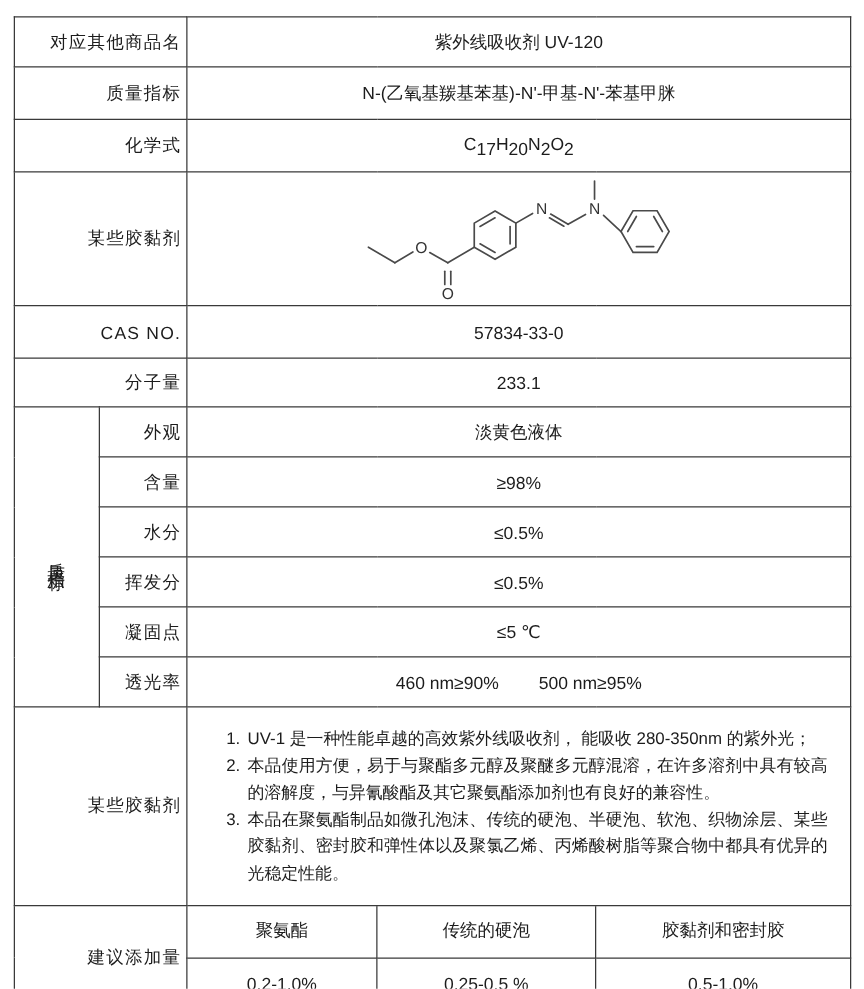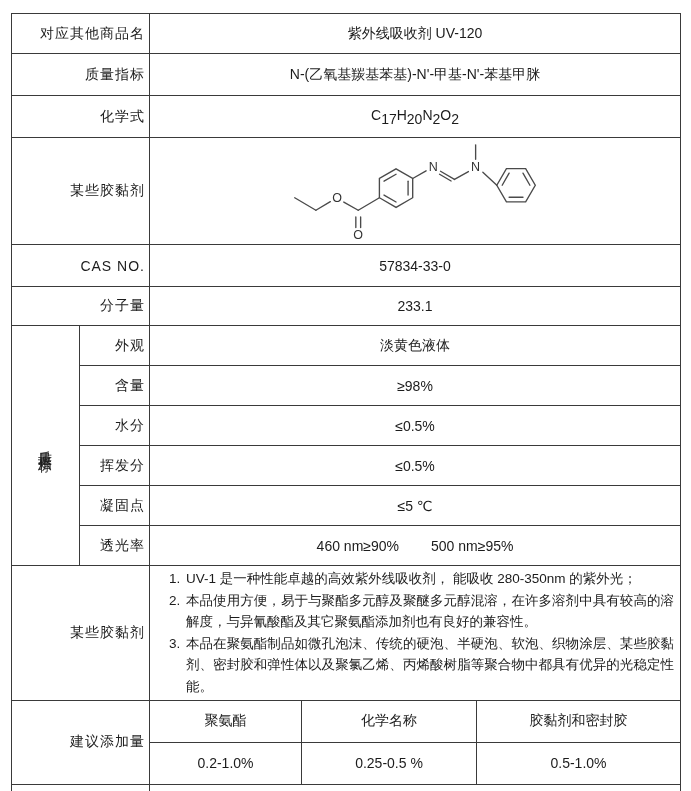--- a/index.html
+++ b/index.html
@@ -31,21 +31,21 @@
     display:inline-block;letter-spacing:3px;font-size:14px;line-height:1;
     margin:0 auto;
   }
   .h40{height:40px}.h42{height:42px}.h39{height:39px}.h98{height:98px}
   .h106{height:106px}
   sub{font-size:14px;}
   td.features-cell{
     text-align:left;vertical-align:middle;padding:3px 6px 3px 4px;
   }
   ol.features{
-    margin:0;padding:0 2px 0 30px;
+    margin:12px;padding:0 2px 0 30px;
     font-size:13.5px;line-height:1.6;text-align:justify;
   }
   ol.features li{padding-left:2px;}
   .trans-wrap{display:flex;justify-content:center;gap:32px;}
   .struct-wrap{display:flex;justify-content:center;align-items:center;height:100%;}
   svg.chem text{
     font-family:"Liberation Sans","DejaVu Sans",sans-serif;
     font-size:13px;fill:#333;
   }
   svg.chem line, svg.chem path{
@@ -176,21 +176,21 @@
           <li>UV-1 是一种性能卓越的高效紫外线吸收剂， 能吸收 280-350nm 的紫外光；</li>
           <li>本品使用方便，易于与聚酯多元醇及聚醚多元醇混溶，在许多溶剂中具有较高的溶解度，与异氰酸酯及其它聚氨酯添加剂也有良好的兼容性。</li>
           <li>本品在聚氨酯制品如微孔泡沫、传统的硬泡、半硬泡、软泡、织物涂层、某些胶黏剂、密封胶和弹性体以及聚氯乙烯、丙烯酸树脂等聚合物中都具有优异的光稳定性能。</li>
         </ol>
       </td>
     </tr>
 
     <tr class="h42">
       <td class="lbl" colspan="2" rowspan="2">建议添加量</td>
       <td class="val">聚氨酯</td>
-      <td class="val">化学名称</td>
+      <td class="val">传统的硬泡</td>
       <td class="val">胶黏剂和密封胶</td>
     </tr>
     <tr class="h42">
       <td class="val">0.2-1.0%</td>
       <td class="val">0.25-0.5 %</td>
       <td class="val">0.5-1.0%</td>
     </tr>
 
     <tr class="h40">
       <td class="lbl" colspan="2">包装</td>

